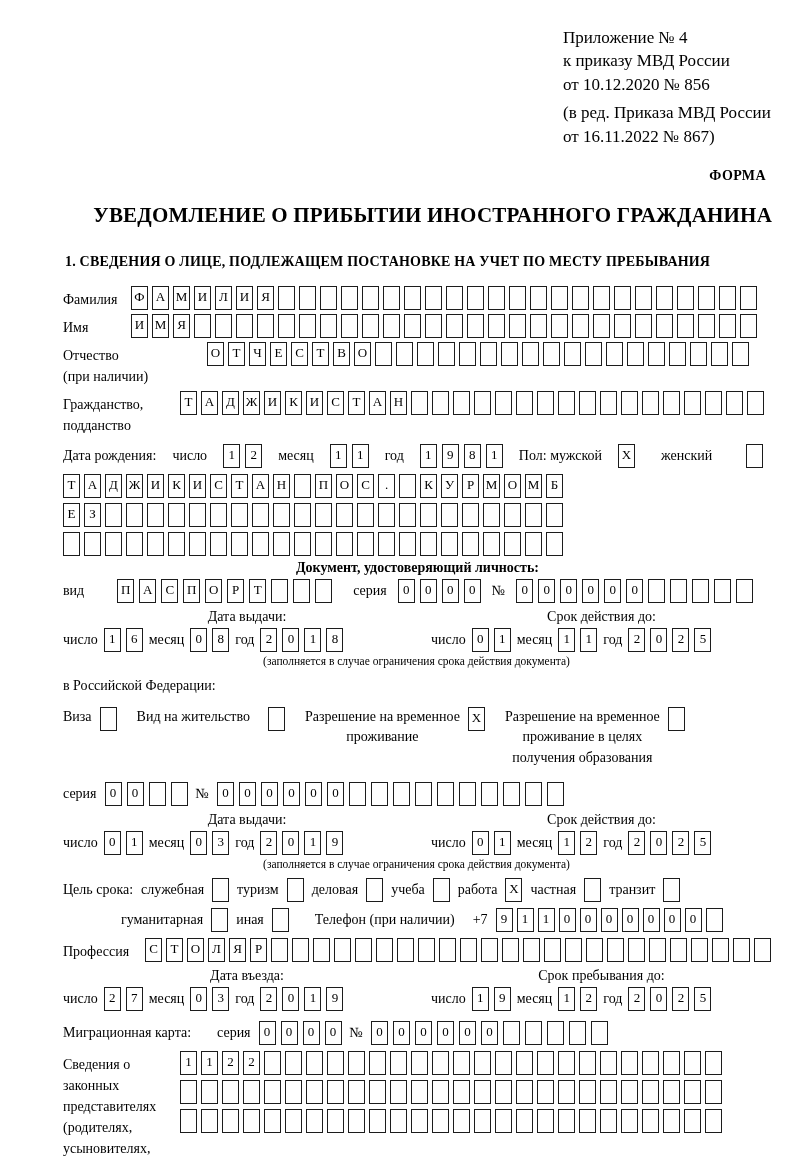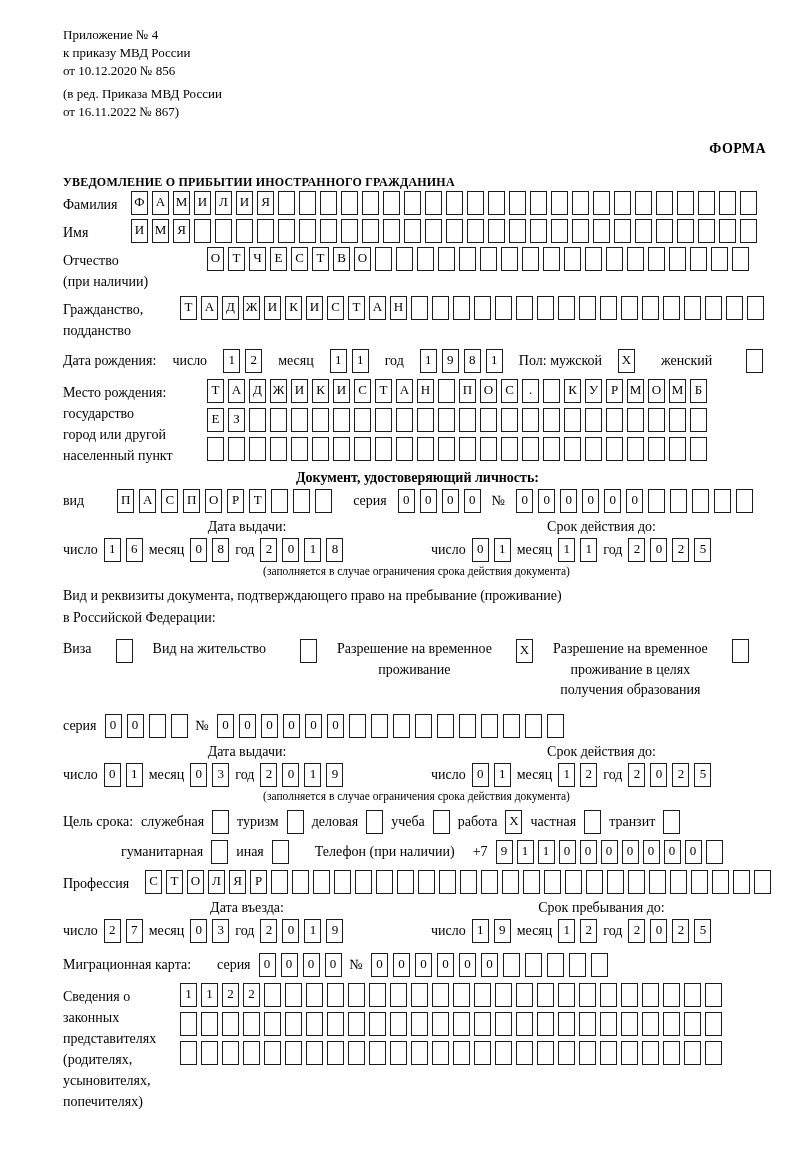--- a/index.html
+++ b/index.html
@@ -1,24 +1,24 @@
 <!DOCTYPE html>
 <html><head>
 <meta charset="utf-8">
 <style>
   * { margin:0; padding:0; box-sizing:border-box; }
   html,body { width:800px; background:#fff; color:#000; }
   body { height:1163px; overflow:hidden; font-family:"Liberation Serif", serif; }
   .page { padding:26px 28px 0 63px; }
 
-  .hdr { font-size:13px; line-height:1.38; }
+  .hdr { margin-left:500px; font-size:17px; line-height:1.38; }
   .hdr .rev { margin-top:5px; }
   .forma { text-align:right; font-weight:bold; font-size:14px; margin:20px 6px 0 0; letter-spacing:.4px; }
 
-  .title { text-align:left; font-weight:bold; font-size:12px; margin-top:16px; line-height:1.5; letter-spacing:.2px; }
+  .title { text-align:right; font-weight:bold; font-size:21px; margin-top:16px; line-height:1.5; letter-spacing:.2px; }
   .blank { display:inline-block; width:55px; border-bottom:2px solid #222; margin-left:14px; vertical-align:baseline; }
 
   .sec { font-weight:bold; font-size:14px; margin:22px 0 16px 2px; letter-spacing:.2px; }
 
   .frow { display:flex; align-items:flex-start; margin-bottom:4px; }
   .lbl { font-size:14px; line-height:1.5; flex:0 0 auto; padding-top:3px; }
   .w68 { width:68px; } .w117 { width:117px; } .w144 { width:144px; }
 
   .cells { display:flex; gap:4px; flex:0 0 auto; }
   .cell { flex:0 0 auto; width:17px; height:24px; border:1.7px solid #1c1c1c;
@@ -30,40 +30,41 @@
 
   .twocol { display:flex; margin-bottom:1px; }
   .colL { width:368px; } .colR { flex:1; }
   .center { text-align:center; font-size:14px; margin-bottom:3px; }
   .note { font-size:11.5px; text-align:center; margin:3px 2px 8px 0; }
 
   .inline { display:flex; align-items:center; gap:8px; font-size:14px; flex-wrap:nowrap; }
   .gap18 { margin-left:18px; } .gap10 { margin-left:10px; }
 
   .optrow { display:flex; align-items:flex-start; gap:10px; font-size:14px; margin:10px 0 14px 0; }
-  .opt { display:flex; align-items:flex-start; gap:24px; }
+  .opt { display:flex; align-items:flex-start; gap:8px; }
   .opt .olbl { text-align:center; line-height:1.45; }
   .mb6 { margin-bottom:6px; }
   .intro { font-size:14px; line-height:1.6; margin-top:6px; }
 </style>
 </head>
 <body>
 
 <div class="page">
 
   <div class="hdr">
     <div>Приложение № 4<br>к приказу МВД России<br>от 10.12.2020 № 856</div>
     <div class="rev">(в ред. Приказа МВД России<br>от 16.11.2022 № 867)</div>
   </div>
   <div class="forma">ФОРМА</div>
 
   <div class="title">
     <div>УВЕДОМЛЕНИЕ О ПРИБЫТИИ ИНОСТРАННОГО ГРАЖДАНИНА</div>
   </div>
 
+  <div class="sec">1. СВЕДЕНИЯ О ЛИЦЕ, ПОДЛЕЖАЩЕМ ПОСТАНОВКЕ НА УЧЕТ ПО МЕСТУ ПРЕБЫВАНИЯ</div>
 
   <div class="frow">
     <div class="lbl w68">Фамилия</div>
     <div class="cells">
         <div class="cell">Ф</div>
         <div class="cell">А</div>
         <div class="cell">М</div>
         <div class="cell">И</div>
         <div class="cell">Л</div>
         <div class="cell">И</div>
@@ -221,21 +222,20 @@
           <div class="cell">X</div>
         </span>
       <span class="gap10">женский</span>
       <span class="cells gap18">
           <div class="cell"></div>
         </span>
     </div>
   </div>
 
   <div class="frow">
-    <div class="lbl w144">Место рождения:<br>государство<br>город или другой<br>населенный пункт</div>
     <div class="rowstack">
       <div class="cells">
           <div class="cell">Т</div>
           <div class="cell">А</div>
           <div class="cell">Д</div>
           <div class="cell">Ж</div>
           <div class="cell">И</div>
           <div class="cell">К</div>
           <div class="cell">И</div>
           <div class="cell">С</div>
@@ -393,21 +393,20 @@
             <div class="cell">0</div>
             <div class="cell">2</div>
             <div class="cell">5</div>
           </span>
       </div>
     </div>
   </div>
   <div class="note">(заполняется в случае ограничения срока действия документа)</div>
 
   <div class="intro">
-    <div>Вид и реквизиты документа, подтверждающего право на пребывание (проживание)</div>
     <div>в Российской Федерации:</div>
   </div>
   <div class="optrow">
     <div class="opt">
       <span class="olbl">Виза</span>
       <span class="cells">
           <div class="cell"></div>
         </span>
     </div>
     <div class="opt gap10">

